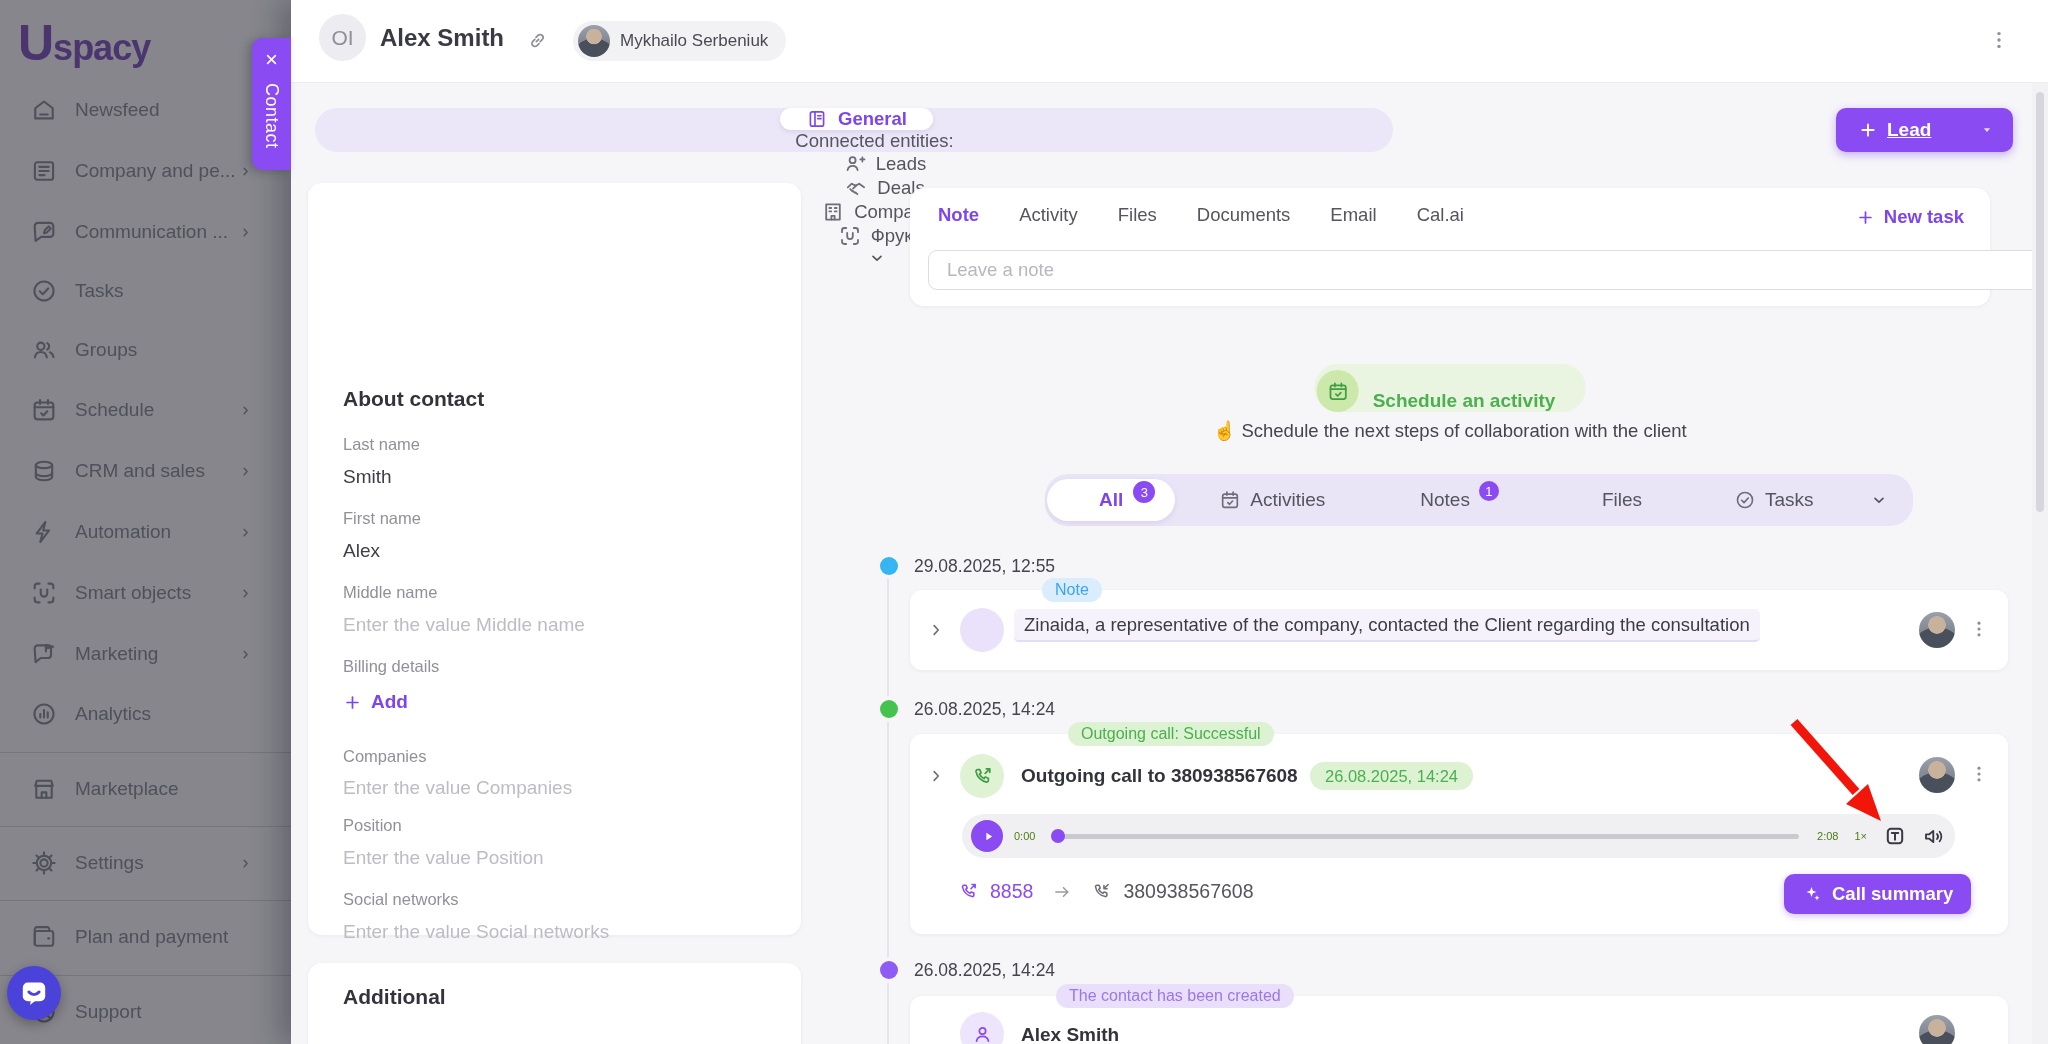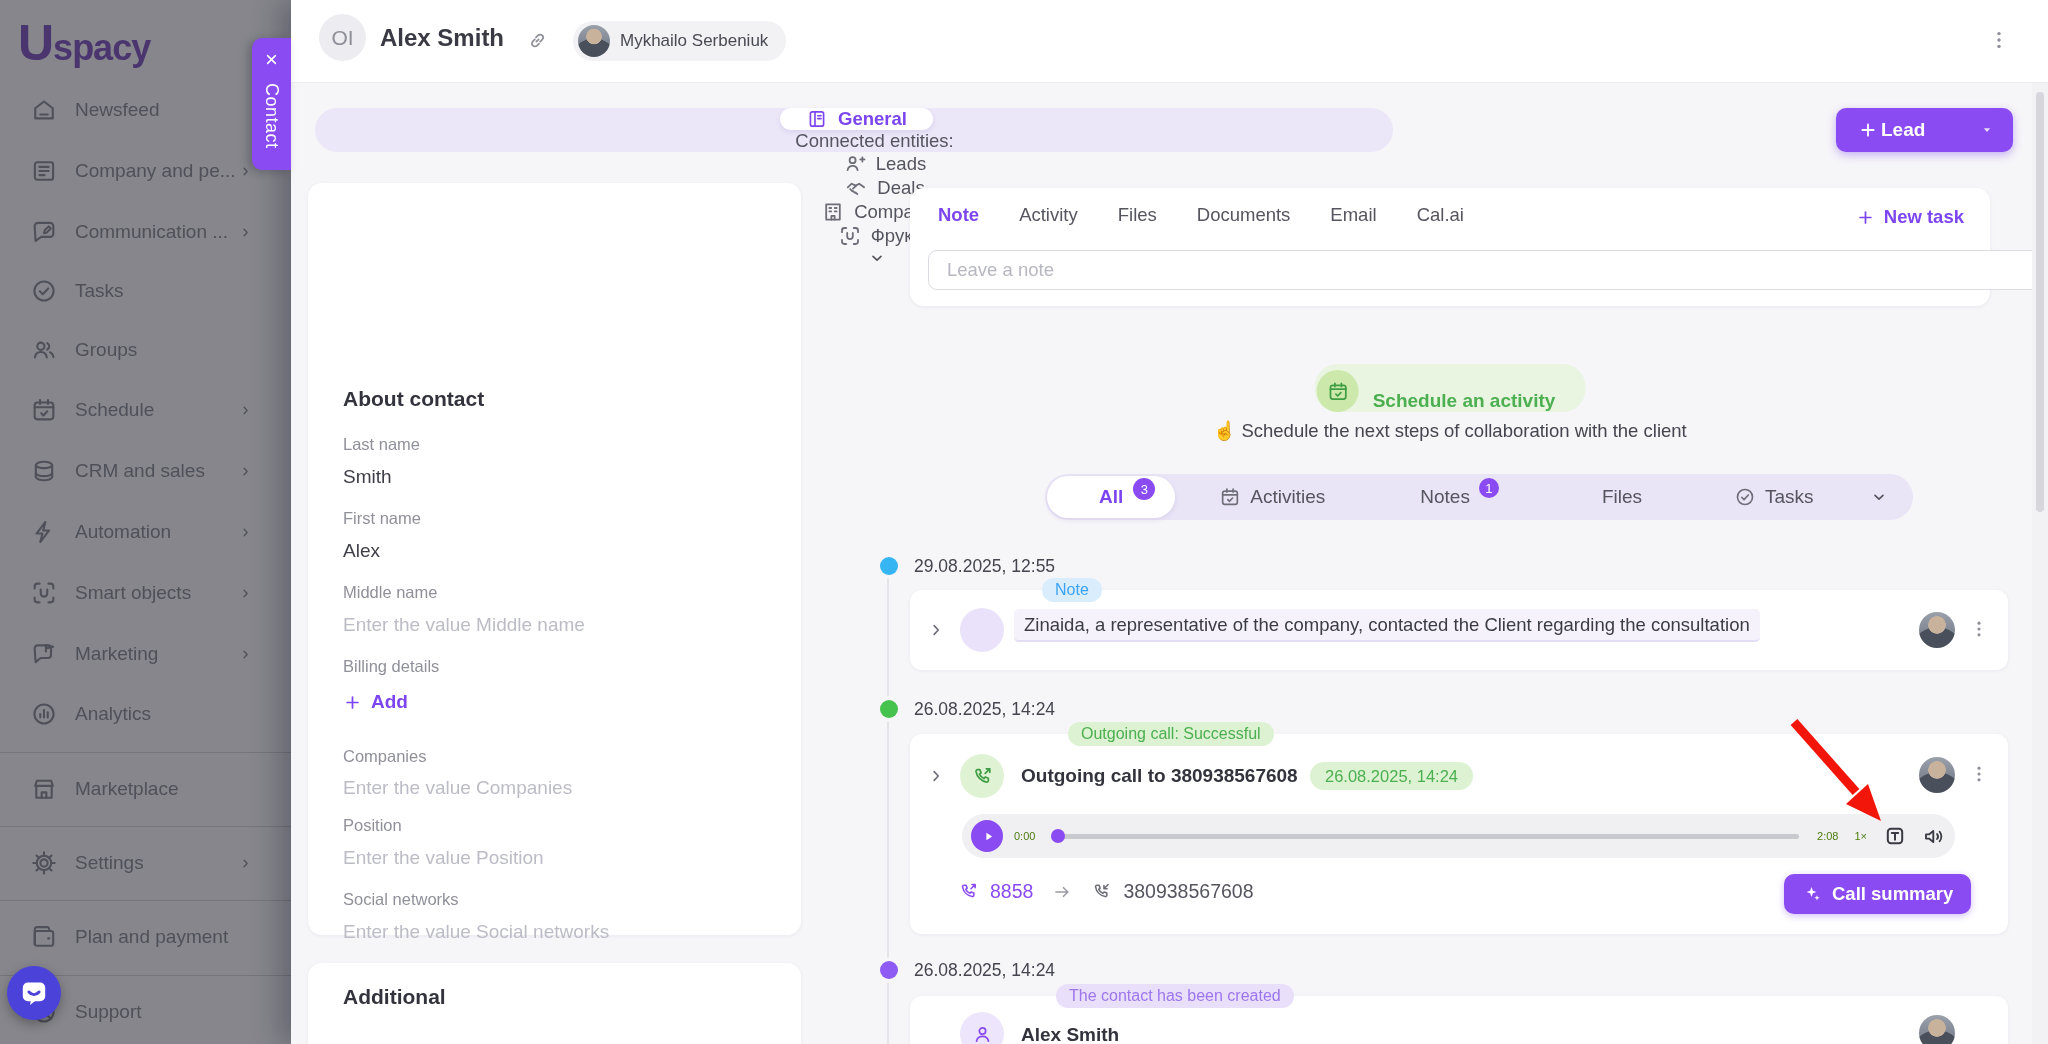--- a/index.html
+++ b/index.html
@@ -51,21 +51,21 @@
   .etabs{position:absolute;left:315px;top:108px;width:1078px;height:44px;background:#EBE7F8;
          border-radius:22px;display:flex;align-items:center;padding-left:5px;box-sizing:border-box;flex-direction:column;}
   .etab-active{height:38px;border-radius:19px;background:#fff;display:flex;align-items:center;
                padding:0 26px;gap:10px;color:#7C45F0;font-size:18.5px;font-weight:600;
                box-shadow:0 2px 5px rgba(90,60,160,.12);}
   .etab{display:flex;align-items:center;gap:9px;color:#55555F;font-size:18.5px;}
   .etab .ic{color:#6E6E78;}
   .lead-btn{position:absolute;left:1836px;top:108px;width:177px;height:44px;border-radius:10px;
             background:#8A4BF2;color:#fff;display:flex;align-items:center;padding:0 18px 0 22px;
             box-sizing:border-box;box-shadow:0 3px 9px rgba(122,69,240,.4);}
-  .lead-btn .lbl{font-size:19px;font-weight:600;margin-left:3px;}
+  .lead-btn .lbl{font-size:19px;font-weight:600;margin-left:9px;text-decoration:underline;}
 
   
   .card{position:absolute;background:#fff;border-radius:14px;box-shadow:0 1px 4px rgba(30,30,60,.06);}
   .fld-label{position:absolute;left:35px;font-size:16.5px;color:#90909A;}
   .fld-value{position:absolute;left:35px;font-size:19px;color:#3E3E48;}
   .fld-ph{position:absolute;left:35px;font-size:19px;color:#BCBCC6;}
   .sec-title{position:absolute;left:35px;font-size:21px;font-weight:700;color:#33333D;}
   .tag-pill{position:absolute;background:#F1F1F4;border-radius:15px;font-size:15px;color:#ACACB6;
             padding:6px 14px;}
 
@@ -81,21 +81,21 @@
   .sched-pill{position:absolute;left:1450px;top:364px;transform:translateX(-50%);height:48px;
               border-radius:23px;background:#EAF5E1;display:flex;align-items:flex-end;gap:14px;
               padding:0 30px 0 2px;}
   .sched-circ{width:42px;height:42px;border-radius:50%;background:#CDE8AB;display:flex;
               align-items:center;justify-content:center;color:#3F9D44;}
   .sched-lbl{font-size:19px;font-weight:600;color:#4CAF50;}
   .sched-hint{position:absolute;left:1450px;top:420px;transform:translateX(-50%);font-size:18.5px;
               color:#45454F;white-space:nowrap;}
 
   
-  .fbar{position:absolute;left:1045px;top:474px;width:868px;height:46px;background:#E9E4F6;
+  .fbar{position:absolute;left:1045px;top:474px;width:868px;height:52px;background:#E9E4F6;
         border-radius:23px;display:flex;align-items:center;padding:0 24px 0 2px;box-sizing:border-box;}
   .fpill{height:42px;border-radius:21px;background:#fff;display:flex;align-items:center;gap:10px;
          padding:0 20px;box-shadow:0 2px 5px rgba(90,60,160,.10);}
   .fpill .lbl{font-size:19px;font-weight:600;color:#7C45F0;}
   .fitem{display:flex;gap:9px;font-size:19px;color:#55555F;}
   .fitem .ic{color:#6E6E78;}
   .cnt-badge{width:22px;height:22px;border-radius:50%;background:#8A4BF2;color:#fff;font-size:13px;
              display:flex;align-items:center;justify-content:center;transform:translateY(-8px);}
 
   

